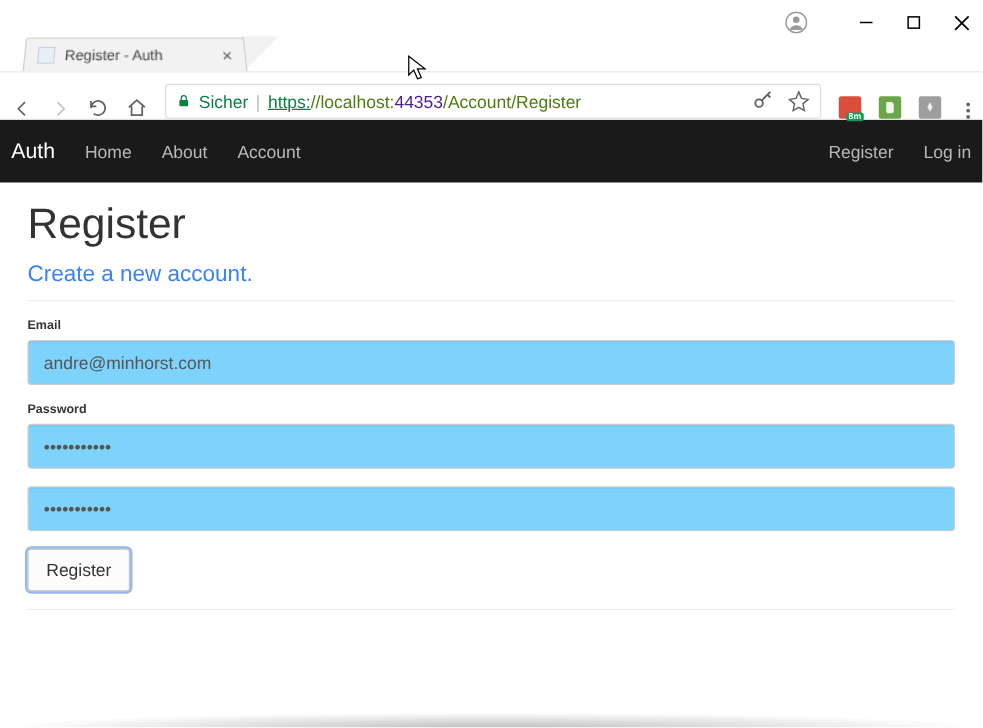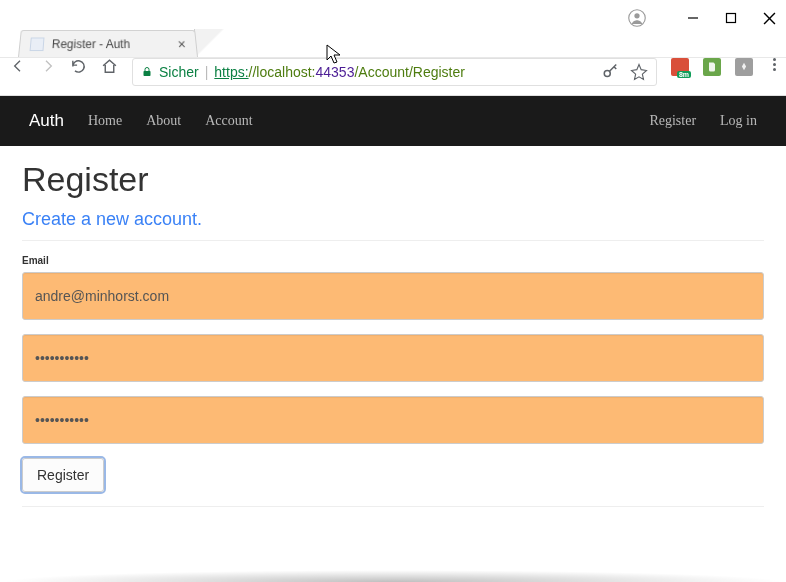--- a/index.html
+++ b/index.html
@@ -79,21 +79,21 @@
       height: 28px;
       background: linear-gradient(135deg, #f2f2f2 48%, transparent 52%);
       border-left: 1px solid #cfcfcf;
       margin-left: -4px;
     }
 
     
     .addr-row {
       height: 38px;
       display: flex;
-      align-items: flex-start;
+      align-items: flex-end;
       padding: 0 10px;
       gap: 14px;
       border-bottom: 1px solid #e0e0e0;
       margin-top: -6px;
     }
     .nav-ico { fill: #5f6368; }
     .nav-ico.disabled { fill: #c1c1c1; }
     .omnibox {
       flex: 1;
       height: 28px;
@@ -143,25 +143,25 @@
       margin-left: 6px;
     }
     .kebab span { width: 3px; height: 3px; background: #5f6368; border-radius: 50%; }
 
     
     .navbar {
       height: 50px;
       background: #1a1a1a;
       display: flex;
       align-items: center;
-      padding: 0 29px;
+      padding: 0 9px;
       font-size: 14px;
     }
     .navbar .brand { color: #fff; font-size: 17px; margin-right: 24px; }
-    .navbar a { color: #b8b8b8; text-decoration: none; margin-right: 24px; font-family: Liberation Serif, serif; }
+    .navbar a { color: #b8b8b8; text-decoration: none; margin-right: 24px; }
     .navbar .right { margin-left: auto; display: flex; }
     .navbar .right a { margin-right: 0; margin-left: 24px; }
 
     
     .page {
       padding: 14px 22px;
     }
     h1 {
       font-size: 34px;
       font-weight: 500;
@@ -181,27 +181,27 @@
     .field { margin-bottom: 14px; }
     label {
       display: block;
       font-size: 10px;
       font-weight: 700;
       color: #333;
       margin-bottom: 6px;
     }
     .txt {
       width: 100%;
-      height: 48px;
+      height: 36px;
       border: 1px solid #ccc;
       border-radius: 3px;
       padding: 0 12px;
       font-size: 14px;
       color: #555;
-      background: #fdba74;
+      background: #7dd3fc;
       box-shadow: inset 0 1px 1px rgba(0,0,0,0.06);
     }
     .btn {
       height: 34px;
       padding: 0 14px;
       background: #fcfcfc;
       border: 1px solid #ccc;
       border-radius: 3px;
       font-size: 14px;
       color: #333;
@@ -329,20 +329,21 @@
   <h1>Register</h1>
   <div class="subtitle">Create a new account.</div>
   <hr>
 
   <div class="field">
     <label>Email</label>
     <input class="txt" type="text" value="andre@minhorst.com" style="">
   </div>
 
   <div class="field">
+    <label>Password</label>
     <input class="txt" type="text" value="•••••••••••" style="">
   </div>
 
   <div class="field">
     <input class="txt" type="text" value="•••••••••••" style="">
   </div>
 
   <button class="btn">Register</button>
 
   <hr class="bottom">

